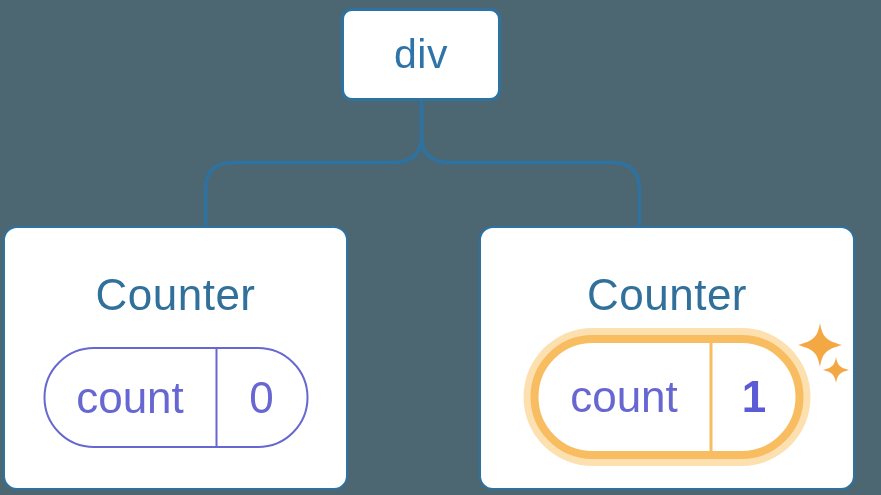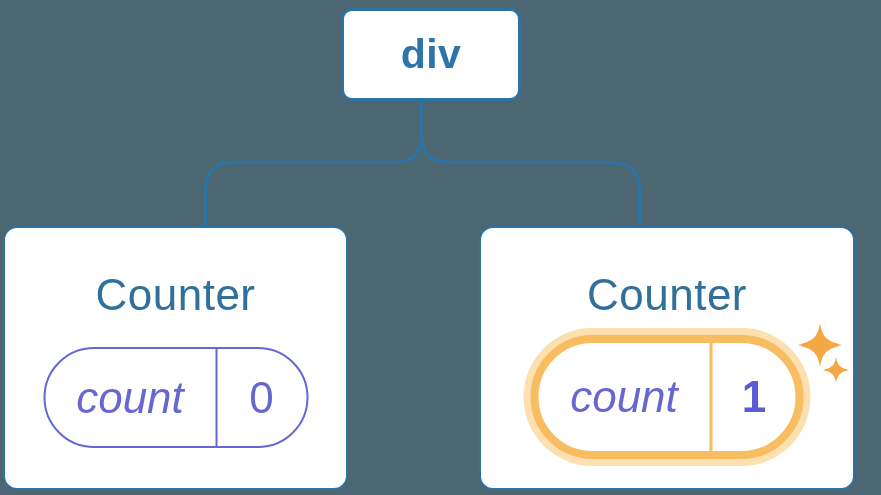--- a/index.html
+++ b/index.html
@@ -13,33 +13,32 @@
     height: 495px;
     background: var(--background-color, #4C6771);
     font-family: "Liberation Sans", sans-serif;
     overflow: hidden;
   }
   
   .root-node {
     position: absolute;
     left: 341px;
     top: 8px;
-    width: 180px;
+    width: 160px;
     height: 93px;
     background: var(--card-background, #fff);
     border: 3px solid var(--line-blue, #2E72A2);
     border-radius: 11px;
     box-sizing: border-box;
     display: flex;
     align-items: center;
     justify-content: center;
     font-size: 41px;
     color: var(--node-blue, #2E74A8);
     letter-spacing: 0.5px;
-    font-weight: bold;
   }
   
   .connector-svg {
     position: absolute;
     left: 0;
     top: 0;
   }
   
   .card {
     position: absolute;
@@ -92,21 +91,20 @@
     box-shadow: 0 0 0 7px var(--highlight-glow, #FCE0B0);
   }
   .pill-highlight .pill-name { border-right: 3px solid var(--highlight-orange, #F8BC61); }
   .pill-name {
     flex: 1;
     display: flex;
     align-items: center;
     justify-content: center;
     font-size: 44px;
     color: var(--state-purple, #6767D2);
-    font-style: italic;
   }
   .pill-value {
     display: flex;
     align-items: center;
     justify-content: center;
     font-size: 44px;
     color: var(--state-purple, #6767D2);
   }
   .pill-plain .pill-value { width: 89px; }
   .pill-highlight .pill-value { width: 83px; }

